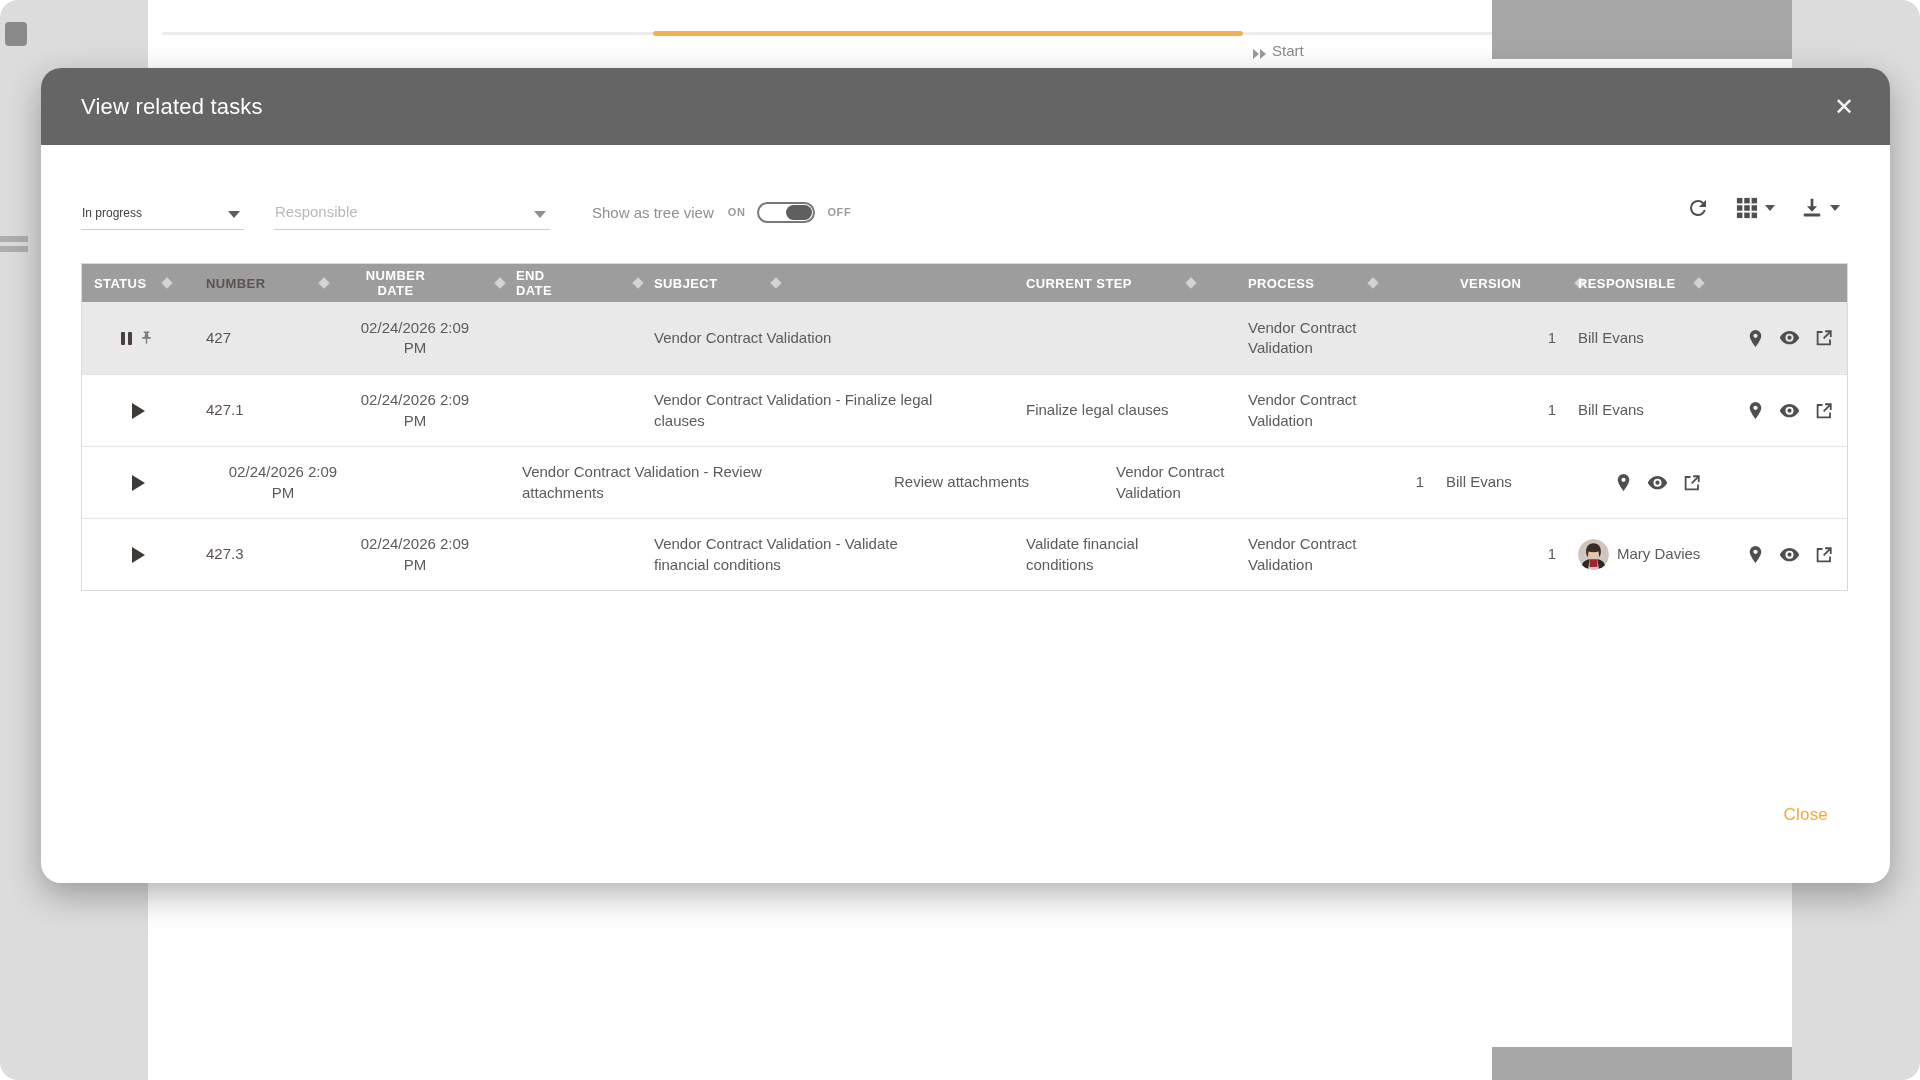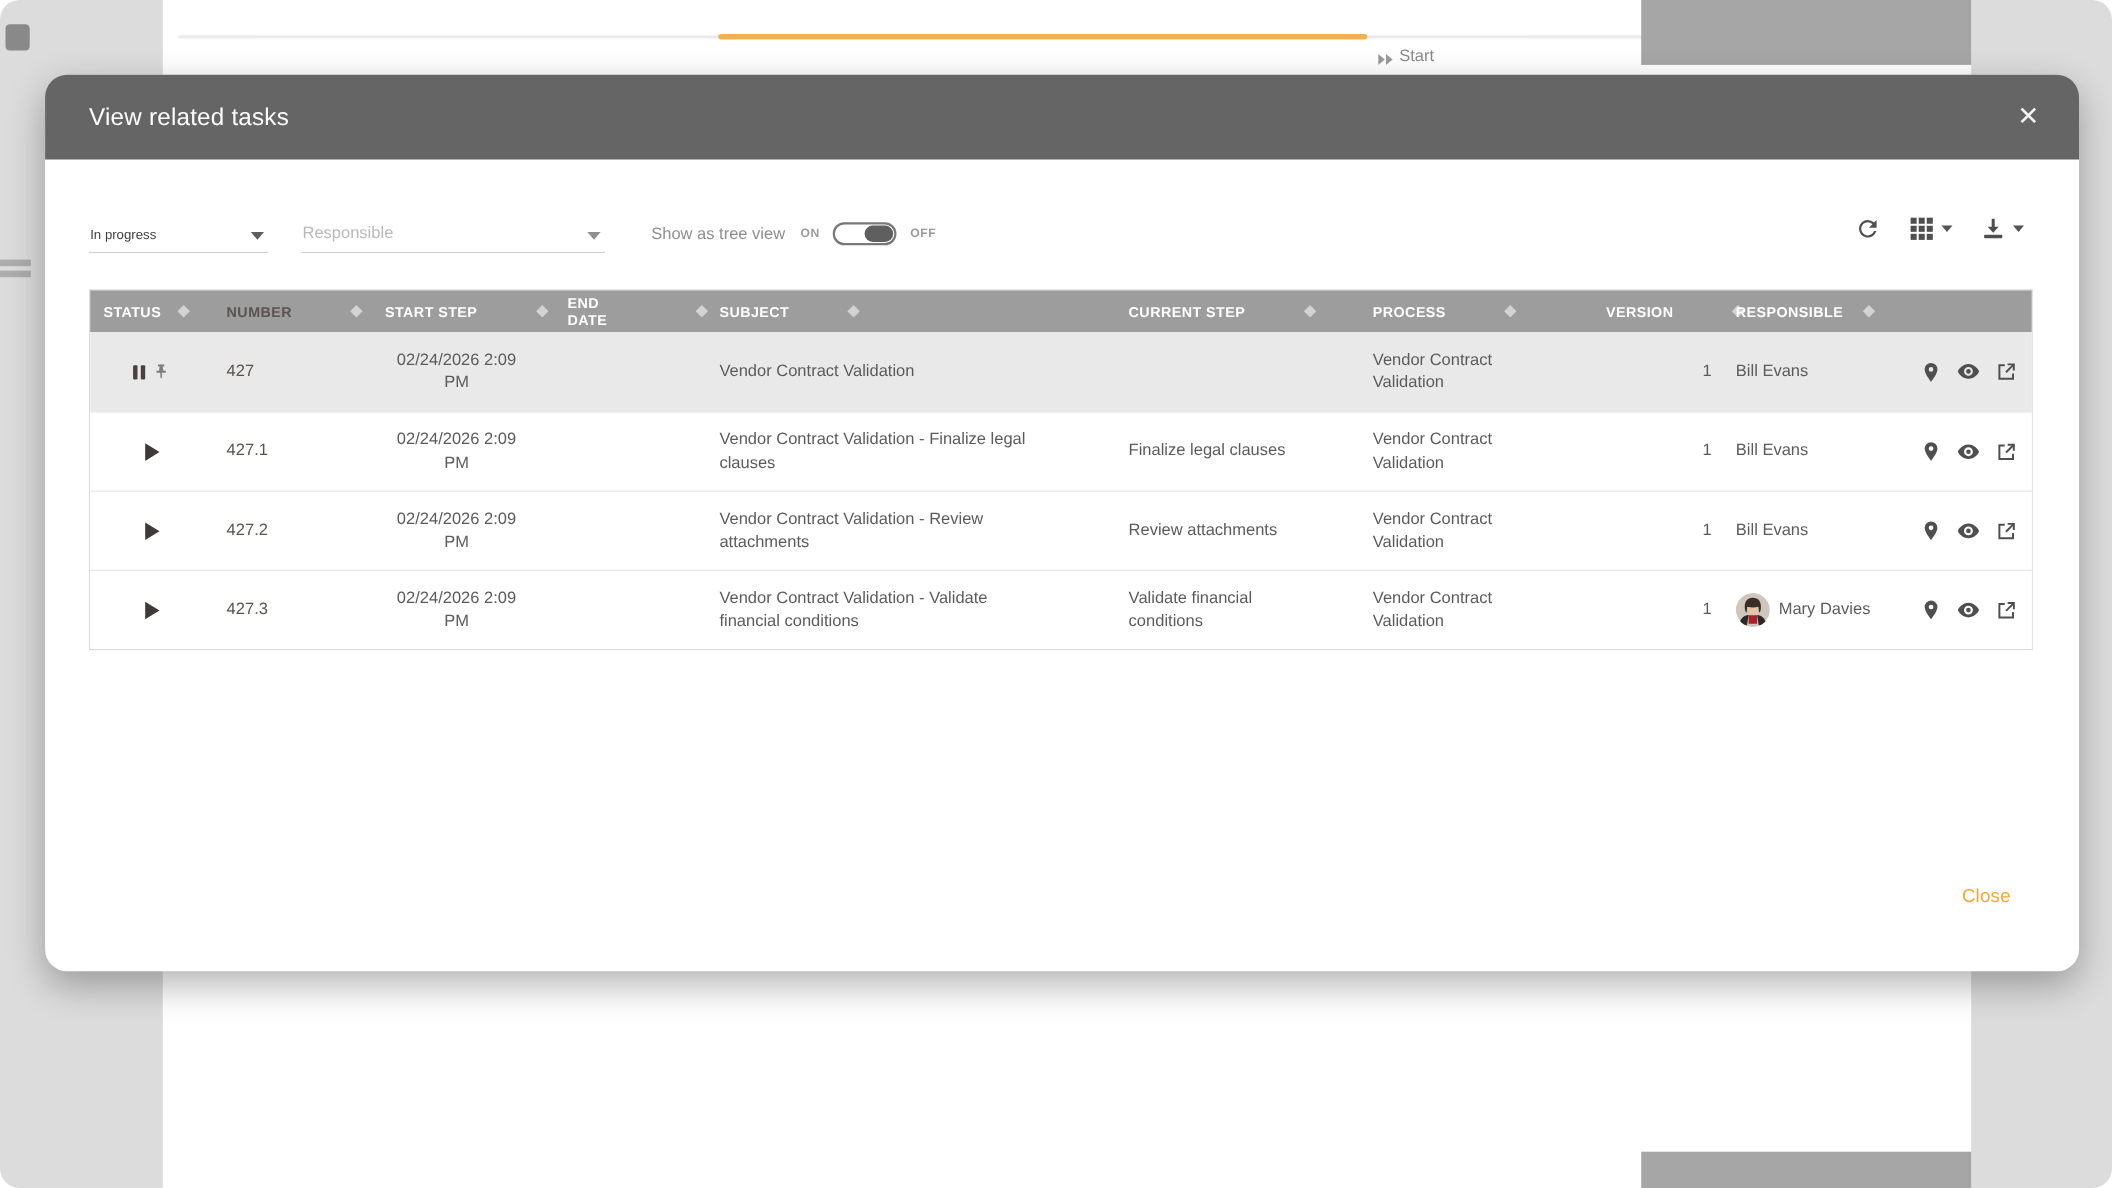--- a/index.html
+++ b/index.html
@@ -158,21 +158,21 @@
       <div class="thead">
         <div class="th c-status" style="justify-content:flex-start;padding-left:12px;">
             <span>STATUS</span>
             <span class="sort-diamond"></span>
           </div>
         <div class="th c-number">
             <span>NUMBER</span>
             <span class="sort-diamond"></span>
           </div>
         <div class="th c-start" style="justify-content:flex-start;padding-left:24px;">
-            <span>START STEP</span>
+            <span>NUMBER DATE</span>
             <span class="sort-diamond"></span>
           </div>
         <div class="th c-end">
             <span>END DATE</span>
             <span class="sort-diamond"></span>
           </div>
         <div class="th c-subject">
             <span>SUBJECT</span>
             <span class="sort-diamond"></span>
           </div>
@@ -279,21 +279,20 @@
                 <path d="M21 3l-9.5 9.5"></path>
               </svg>
     </div>
   </div>
 
   <div class="tr">
     <div class="td c-status">
 
       <span class="play-icon" style="display: block;"></span>
     </div>
-    <div class="td c-number">427.2</div>
     <div class="td c-start">
               <span>02/24/2026 2:09 PM</span>
             </div>
     <div class="td c-end"></div>
     <div class="td c-subject">
               <span>Vendor Contract Validation - Review attachments</span>
             </div>
     <div class="td c-step">
               <span>Review attachments</span>
             </div>

